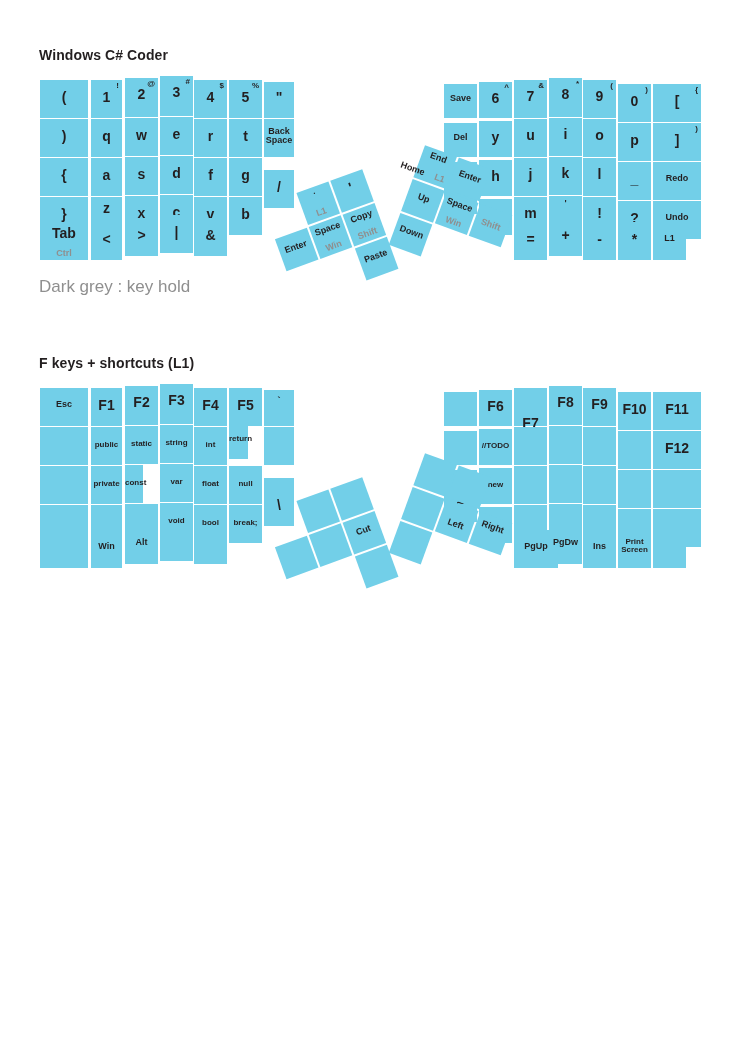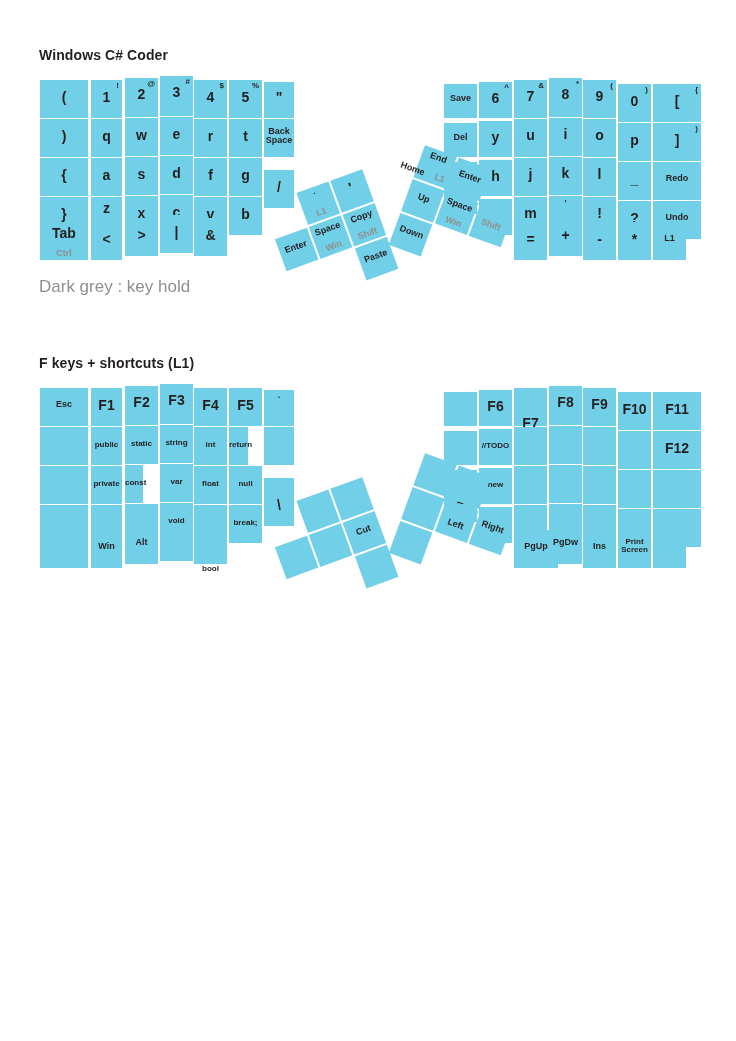--- a/index.html
+++ b/index.html
@@ -386,21 +386,21 @@
   </div>
   <div class="key" style="left:125px;top:118px;width:33px;height:38px;">
     <div class="lbl c tiny" style="top:14px;">static</div>
   </div>
   <div class="key" style="left:160px;top:117px;width:33px;height:38px;">
     <div class="lbl c tiny" style="top:14px;">string</div>
   </div>
   <div class="key" style="left:194px;top:119px;width:33px;height:38px;">
     <div class="lbl c tiny" style="top:14px;">int</div>
   </div>
-  <div class="key" style="left:229px;top:119px;width:19px;height:38px;">
+  <div class="key" style="left:229px;top:113px;width:19px;height:38px;">
     <div class="lbl c tiny" style="top:14px;">return</div>
   </div>
   <div class="key" style="left:264px;top:119px;width:30px;height:38px;"></div>
 
   <div class="key" style="left:40px;top:158px;width:48px;height:38px;"></div>
   <div class="key" style="left:91px;top:158px;width:31px;height:38px;">
     <div class="lbl c tiny" style="top:14px;">private</div>
   </div>
   <div class="key" style="left:125px;top:157px;width:18px;height:38px;">
     <div class="lbl c tiny" style="top:14px;">const</div>
@@ -416,21 +416,21 @@
   </div>
   <div class="key" style="left:264px;top:170px;width:30px;height:38px;"></div>
 
   <div class="key" style="left:40px;top:197px;width:48px;height:38px;"></div>
   <div class="key" style="left:91px;top:197px;width:31px;height:38px;"></div>
   <div class="key" style="left:125px;top:196px;width:33px;height:38px;"></div>
   <div class="key" style="left:160px;top:195px;width:33px;height:38px;padding-left:32px;">
     <div class="lbl c tiny" style="top:14px;">void</div>
   </div>
   <div class="key" style="left:194px;top:197px;width:33px;height:38px;">
-    <div class="lbl c tiny" style="top:14px;margin-top:46px;">bool</div>
+    <div class="lbl c tiny" style="top:14px;">bool</div>
   </div>
   <div class="key" style="left:229px;top:197px;width:33px;height:38px;">
     <div class="lbl c tiny" style="top:14px;">break;</div>
   </div>
   <div class="key" style="left:264px;top:180px;width:30px;height:38px;">
     <div class="lbl c main" style="top:10px;">\</div>
   </div>
 
   <div class="key" style="left:40px;top:222px;width:48px;height:38px;"></div>
   <div class="key" style="left:91px;top:222px;width:31px;height:38px;">

